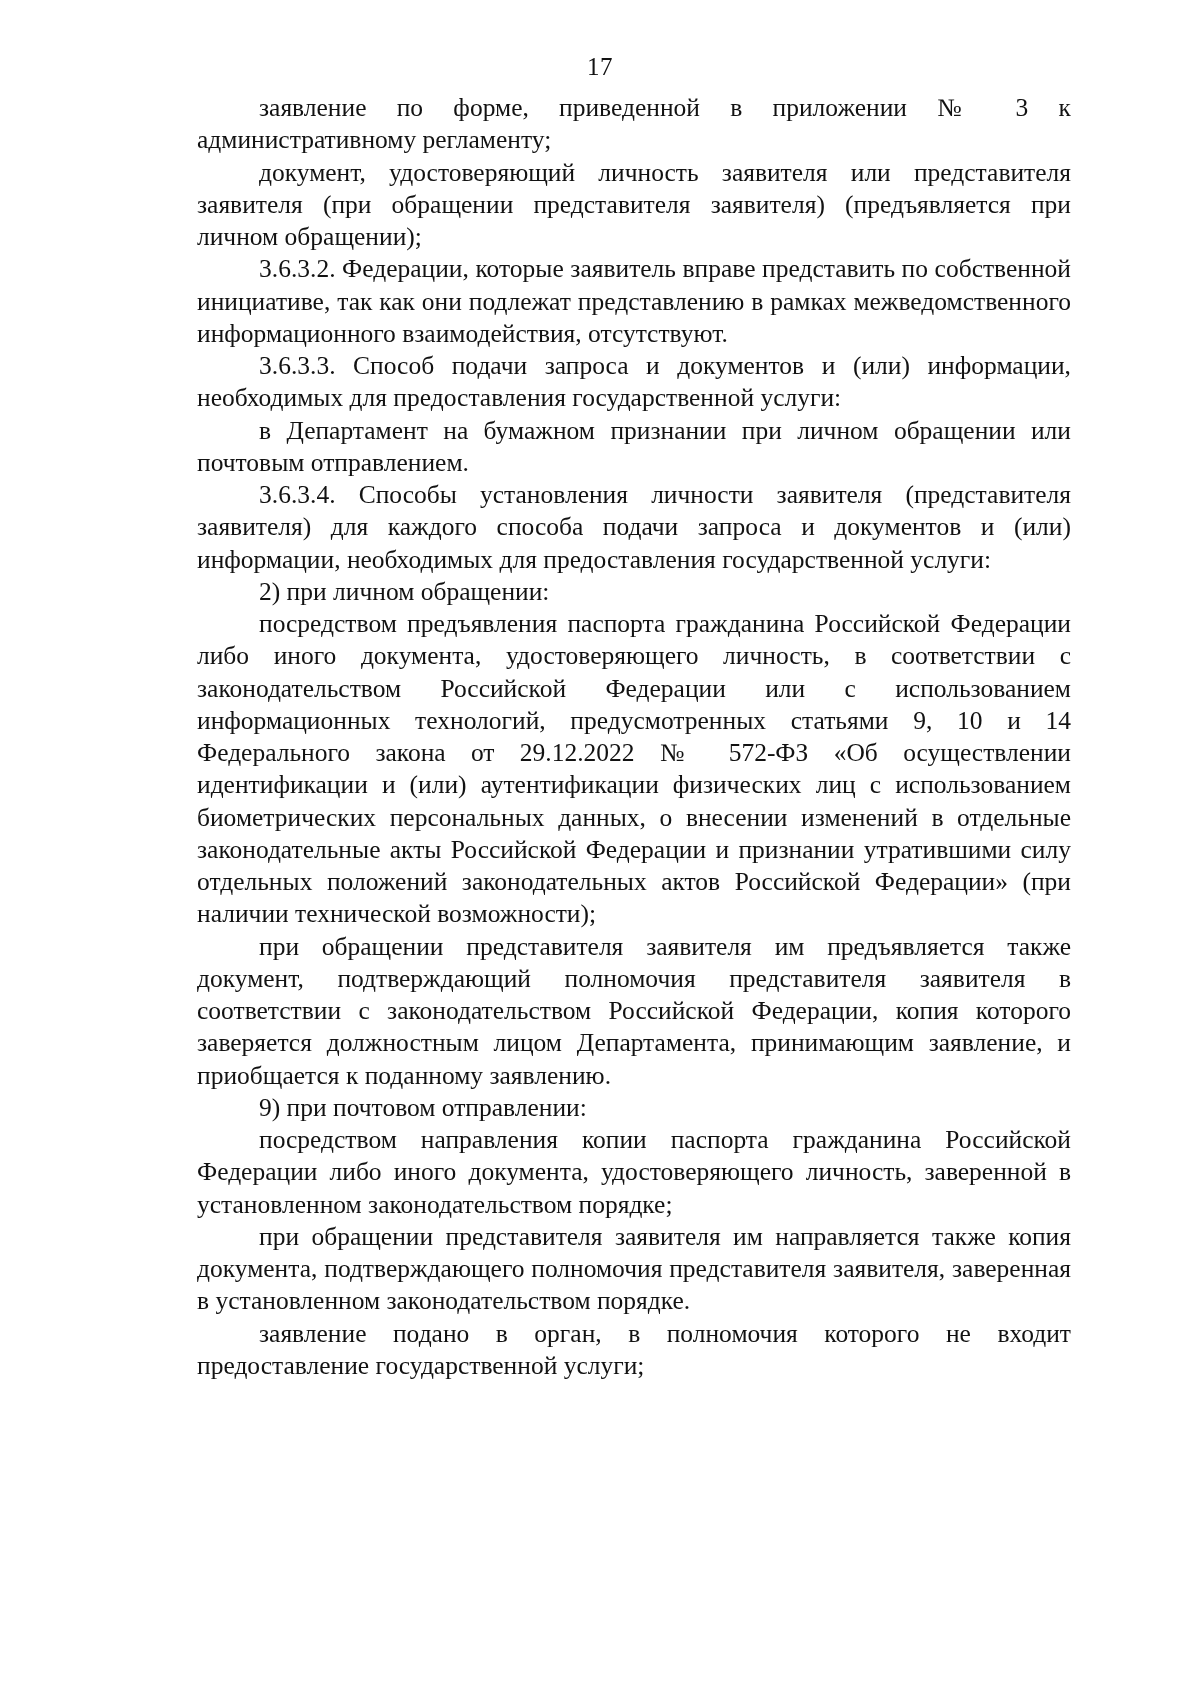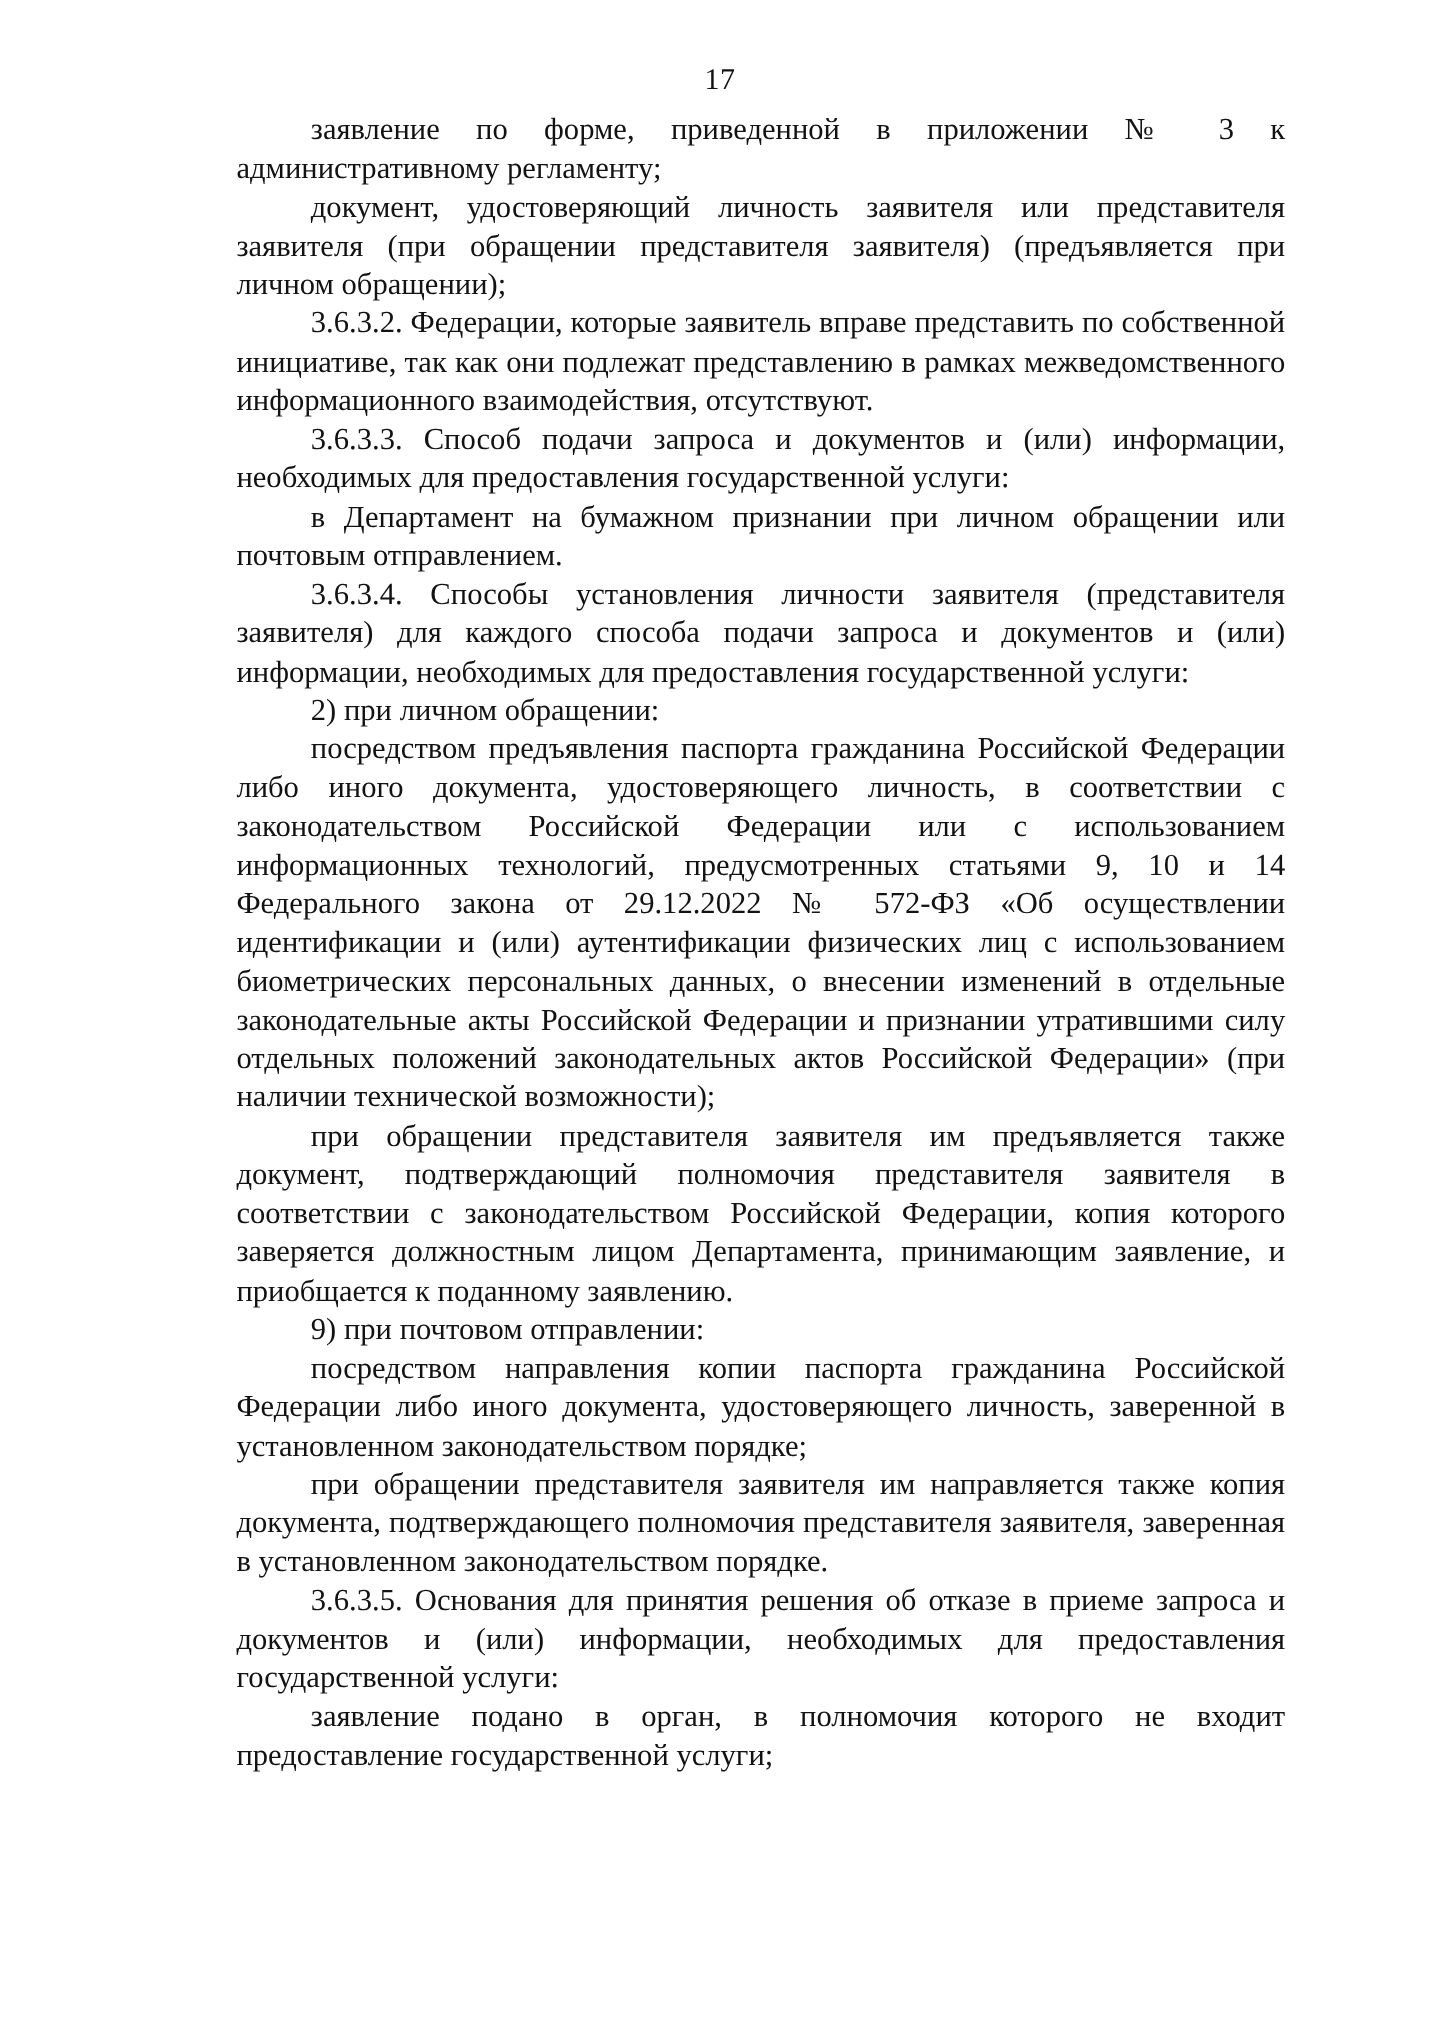--- a/index.html
+++ b/index.html
@@ -59,17 +59,16 @@
     <p>3.6.3.2. Федерации, которые заявитель вправе представить по собственной инициативе, так как они подлежат представлению в рамках межведомственного информационного взаимодействия, отсутствуют.</p>
     <p>3.6.3.3. Способ подачи запроса и документов и (или) информации, необходимых для предоставления государственной услуги:</p>
     <p>в Департамент на бумажном признании при личном обращении или почтовым отправлением.</p>
     <p>3.6.3.4. Способы установления личности заявителя (представителя заявителя) для каждого способа подачи запроса и документов и (или) информации, необходимых для предоставления государственной услуги:</p>
     <p>2) при личном обращении:</p>
     <p>посредством предъявления паспорта гражданина Российской Федерации либо иного документа, удостоверяющего личность, в соответствии с законодательством Российской Федерации или с использованием информационных технологий, предусмотренных статьями 9, 10 и 14 Федерального закона от 29.12.2022 № 572-ФЗ «Об осуществлении идентификации и (или) аутентификации физических лиц с использованием биометрических персональных данных, о внесении изменений в отдельные законодательные акты Российской Федерации и признании утратившими силу отдельных положений законодательных актов Российской Федерации» (при наличии технической возможности);</p>
     <p>при обращении представителя заявителя им предъявляется также документ, подтверждающий полномочия представителя заявителя в соответствии с законодательством Российской Федерации, копия которого заверяется должностным лицом Департамента, принимающим заявление, и приобщается к поданному заявлению.</p>
     <p>9) при почтовом отправлении:</p>
     <p>посредством направления копии паспорта гражданина Российской Федерации либо иного документа, удостоверяющего личность, заверенной в установленном законодательством порядке;</p>
     <p>при обращении представителя заявителя им направляется также копия документа, подтверждающего полномочия представителя заявителя, заверенная в установленном законодательством порядке.</p>
-    <p>3.6.3.5. Основания для принятия решения об отказе в приеме запроса и документов и (или) информации, необходимых для предоставления государственной услуги:</p>
     <p>заявление подано в орган, в полномочия которого не входит предоставление государственной услуги;</p>
   </div>
 
 </div>
 
 </body></html>

